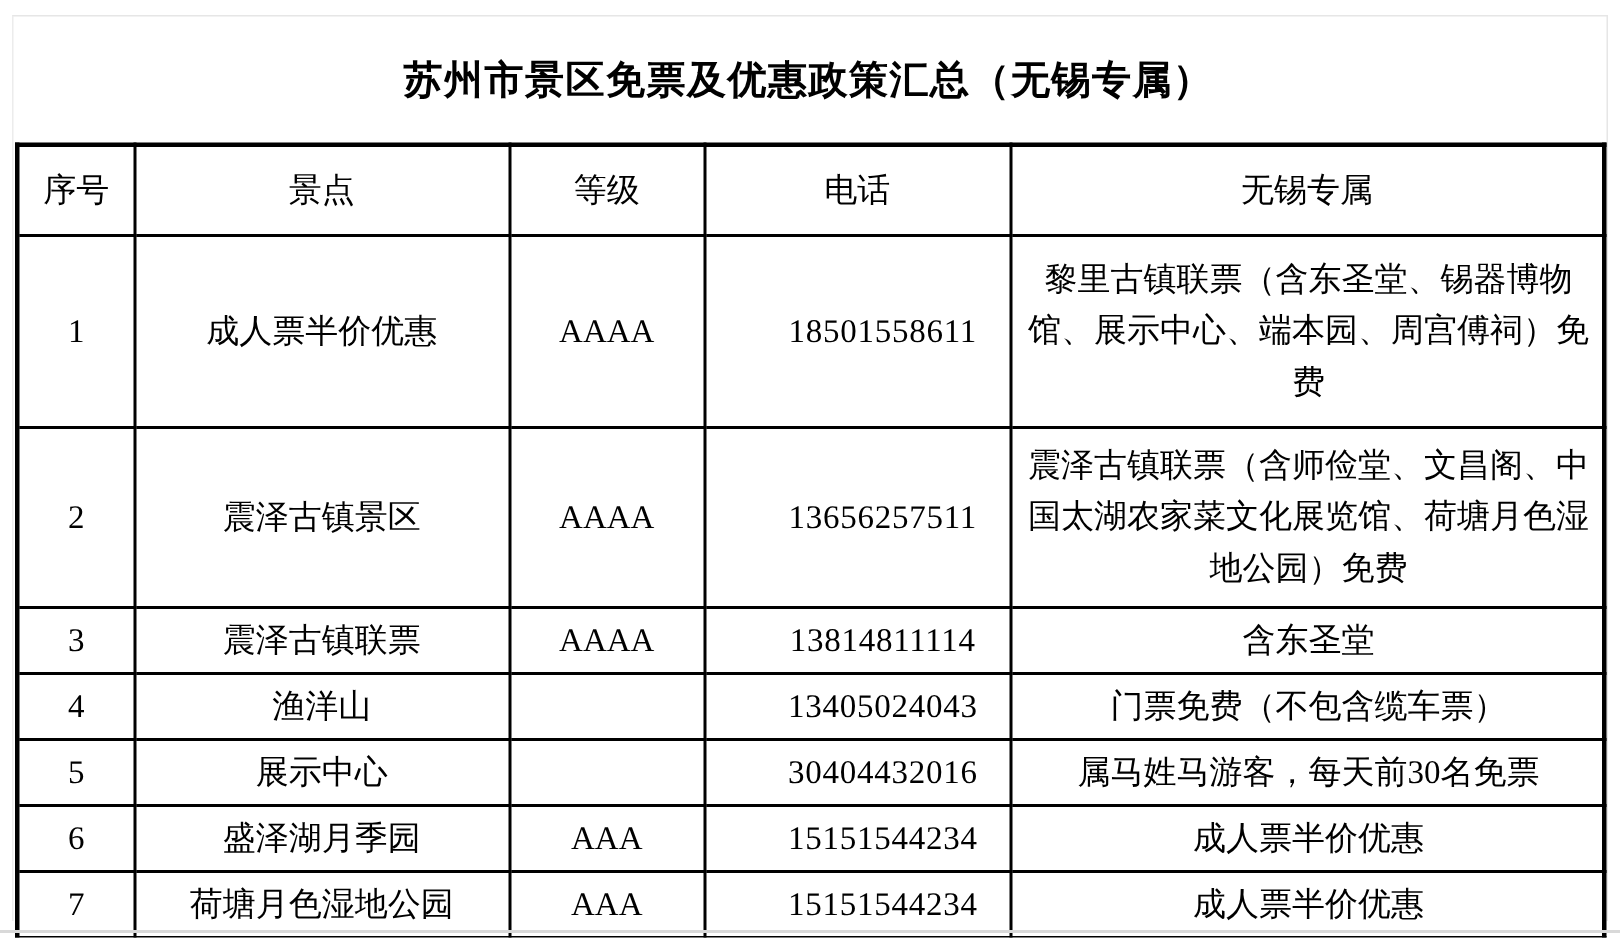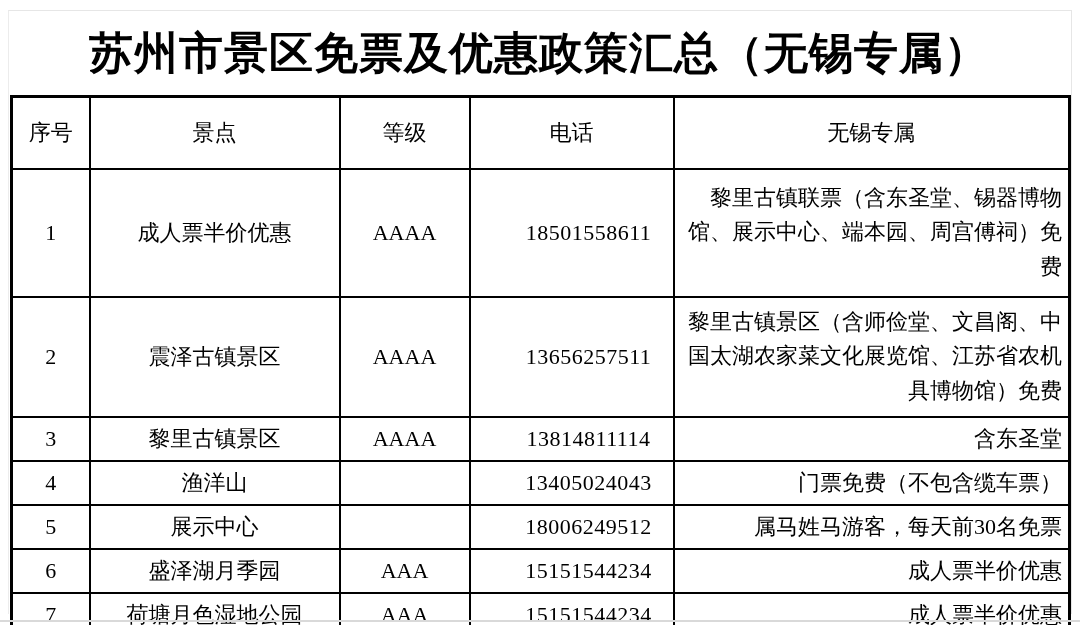--- a/index.html
+++ b/index.html
@@ -29,21 +29,21 @@
     position: absolute;
     left: 0; top: 620px;
     width: 1080px; height: 2px;
     background: #d9d9d9;
   }
   .title {
     position: absolute;
     left: 10px; top: 12px;
     width: 1058px; height: 83px;
     display: flex; align-items: center; justify-content: center;
-    font-size: 44px;
+    font-size: 26px;
     font-weight: bold;
     letter-spacing: 1px;
     white-space: nowrap;
   }
   table.policy {
     position: absolute;
     left: 10px; top: 95px;
     width: 1058px;
     border-collapse: collapse;
     table-layout: fixed;
@@ -51,23 +51,23 @@
     font-size: 22px;
   }
   table.policy th, table.policy td {
     border: 2px solid #000000;
     text-align: center;
     vertical-align: middle;
     font-weight: normal;
     overflow: hidden;
     line-height: 1.5;
   }
-  table.policy thead tr { height: 72px; }
+  table.policy thead tr { height: 60px; }
   table.policy td.col-policy {
-    text-align: right;
+    text-align: center;
     padding: 4px 6px 4px 8px;
     line-height: 1.55;
   }
   table.policy td.col-phone { letter-spacing: 0.5px; padding-left: 34px; }
   
   tbody tr:nth-child(1) { height: 128px; }
   tbody tr:nth-child(2) { height: 120px; }
   tbody tr:nth-child(3) { height: 42px; }
   tbody tr:nth-child(4) { height: 43px; }
   tbody tr:nth-child(5) { height: 42px; }
@@ -105,41 +105,41 @@
           <td class="col-spot">成人票半价优惠</td>
           <td class="col-grade">AAAA</td>
           <td class="col-phone">18501558611</td>
           <td class="col-policy">黎里古镇联票（含东圣堂、锡器博物馆、展示中心、端本园、周宫傅祠）免费</td>
         </tr>
         <tr>
           <td class="col-no">2</td>
           <td class="col-spot">震泽古镇景区</td>
           <td class="col-grade">AAAA</td>
           <td class="col-phone">13656257511</td>
-          <td class="col-policy">黎里古镇景区（含师俭堂、文昌阁、中国太湖农家菜文化展览馆、江苏省农机具博物馆）免费</td>
+          <td class="col-policy">震泽古镇联票（含师俭堂、文昌阁、中国太湖农家菜文化展览馆、荷塘月色湿地公园）免费</td>
         </tr>
         <tr>
           <td class="col-no">3</td>
-          <td class="col-spot">黎里古镇景区</td>
+          <td class="col-spot">震泽古镇联票</td>
           <td class="col-grade">AAAA</td>
           <td class="col-phone">13814811114</td>
           <td class="col-policy">含东圣堂</td>
         </tr>
         <tr>
           <td class="col-no">4</td>
           <td class="col-spot">渔洋山</td>
           <td class="col-grade"></td>
           <td class="col-phone">13405024043</td>
           <td class="col-policy">门票免费（不包含缆车票）</td>
         </tr>
         <tr>
           <td class="col-no">5</td>
           <td class="col-spot">展示中心</td>
           <td class="col-grade"></td>
-          <td class="col-phone">18006249512</td>
+          <td class="col-phone">30404432016</td>
           <td class="col-policy">属马姓马游客，每天前30名免票</td>
         </tr>
         <tr>
           <td class="col-no">6</td>
           <td class="col-spot">盛泽湖月季园</td>
           <td class="col-grade">AAA</td>
           <td class="col-phone">15151544234</td>
           <td class="col-policy">成人票半价优惠</td>
         </tr>
         <tr>

